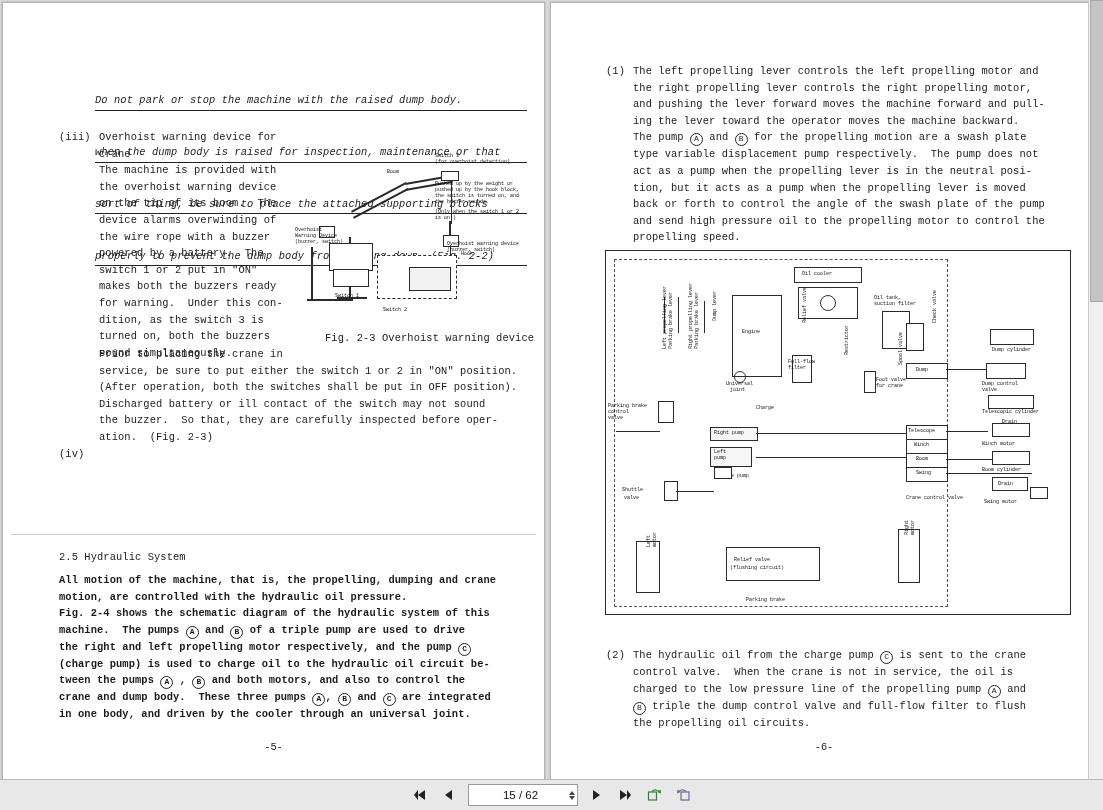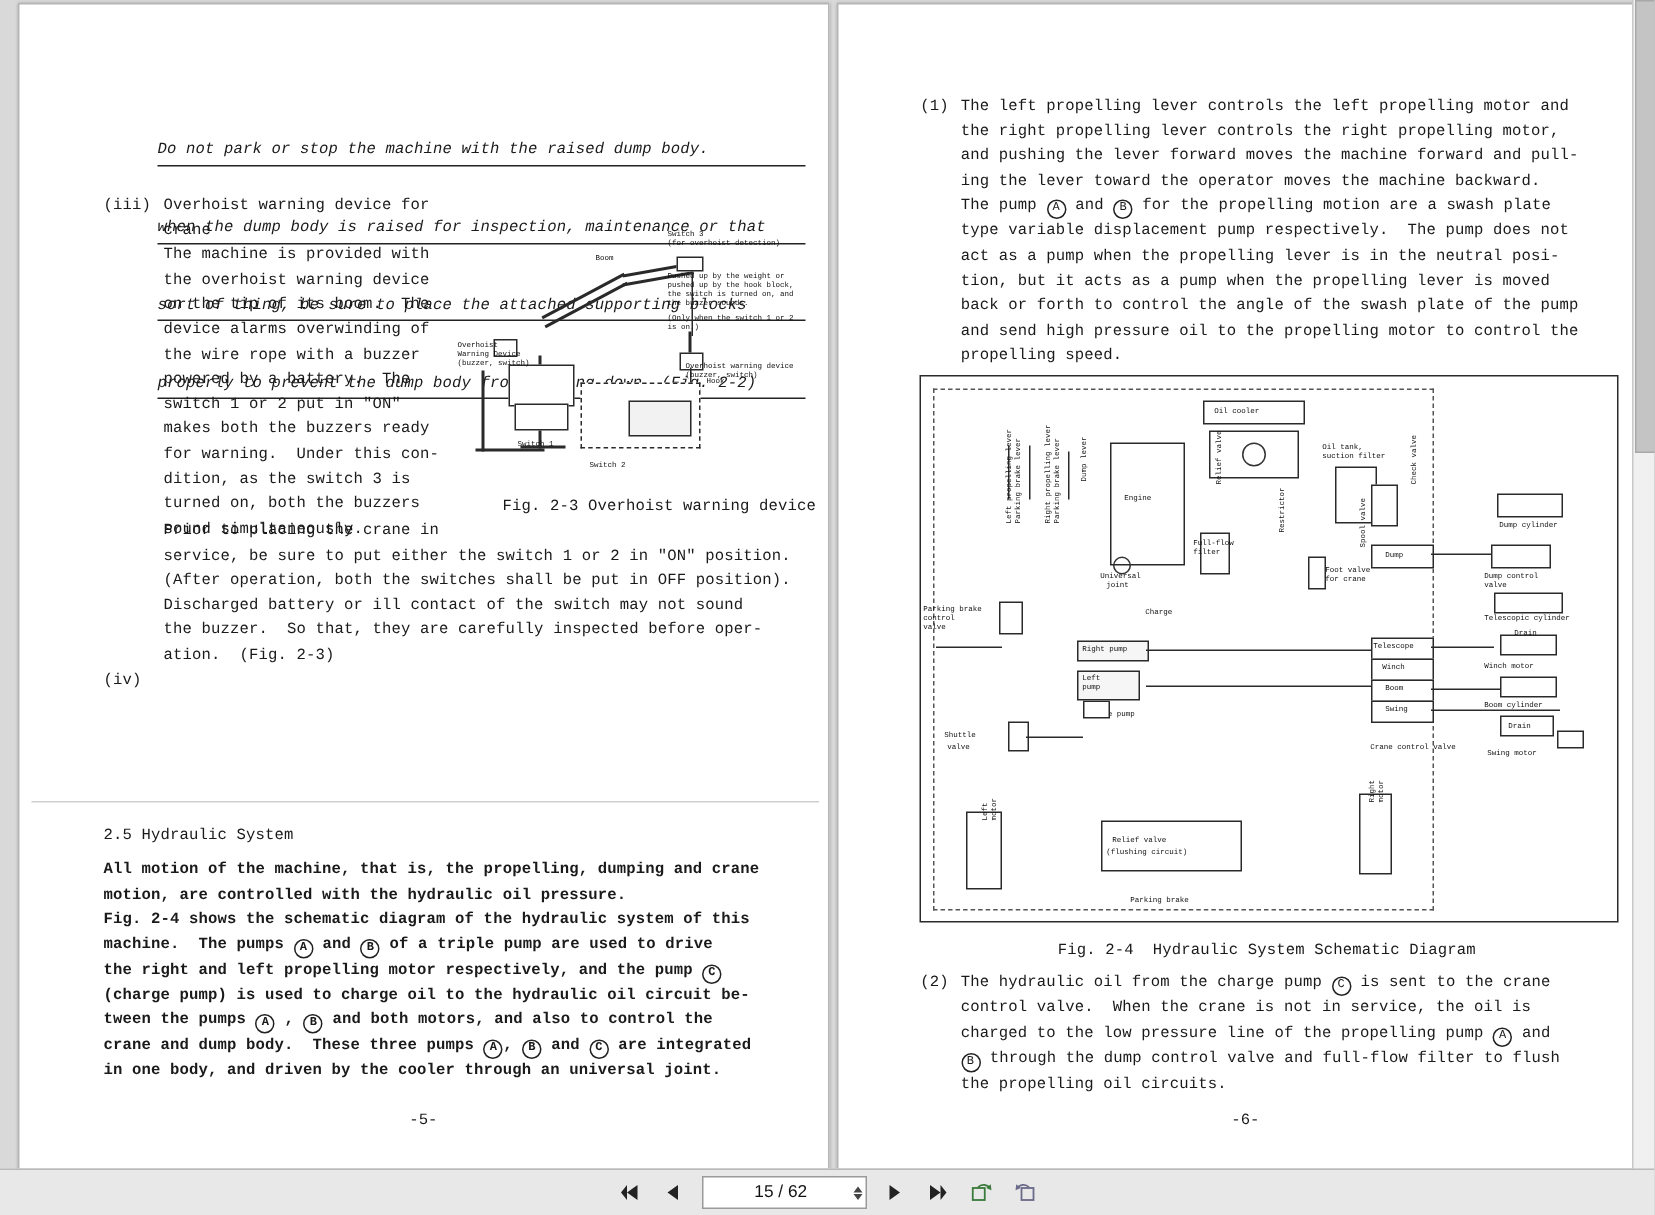--- a/index.html
+++ b/index.html
@@ -5,21 +5,21 @@
   html,body{margin:0;padding:0;}
   body{
     width:1103px;height:810px;overflow:hidden;
     background:#d9d9d9;
     font-family:"Liberation Mono", monospace;
     color:#1a1a1a;
   }
   .viewer{position:relative;width:1103px;height:810px;background:#d9d9d9;}
   .pages{position:absolute;left:0;top:0;width:1103px;height:780px;display:flex;gap:5px;padding:2px 0 0 0;box-sizing:border-box;}
   .page{position:relative;background:#ffffff;border:1px solid #b5b5b5;box-shadow:0 0 2px rgba(0,0,0,.25);overflow:hidden;}
-  .page-left{width:541px;height:776px;margin-left:12px;}
+  .page-left{width:541px;height:776px;margin-left:2px;}
   .page-right{width:546px;height:776px;}
 
   .txt{font-family:"Liberation Mono", monospace;font-size:10.4px;line-height:16.6px;letter-spacing:.1px;white-space:pre-wrap;}
   .ital{font-style:italic;}
 
   
   .lp-note{position:absolute;left:92px;top:56px;width:432px;}
   .lp-note div{border-bottom:1px solid #222;padding-bottom:1px;}
   .lp-iii-label{position:absolute;left:56px;top:126px;}
   .lp-iii-body{position:absolute;left:96px;top:126px;width:210px;}
@@ -281,27 +281,26 @@
         <div class="ln" style="left:10px;top:180px;width:44px;height:1px;"></div>
         <div class="ln" style="left:70px;top:240px;width:38px;height:1px;"></div>
         <div class="ln" style="left:150px;top:182px;width:150px;height:1px;"></div>
         <div class="ln" style="left:150px;top:206px;width:150px;height:1px;"></div>
         <div class="ln" style="left:340px;top:118px;width:40px;height:1px;"></div>
         <div class="ln" style="left:340px;top:180px;width:42px;height:1px;"></div>
         <div class="ln" style="left:340px;top:208px;width:46px;height:1px;"></div>
         <div class="ln" style="left:340px;top:222px;width:86px;height:1px;"></div>
       </div>
 
-      <div class="txt" style="position:absolute;left:54px;top:623px;width:464px;text-align:center;">Fig. 2-4  Hydraulic System Schematic Diagram</div>
 
       <div class="txt" style="position:absolute;left:55px;top:644px;">(2)</div>
       <div class="txt" style="position:absolute;left:82px;top:644px;width:452px;"><span>The hydraulic oil from the charge pump </span><span class="circ">C</span><span> is sent to the crane
 control valve.  When the crane is not in service, the oil is
 charged to the low pressure line of the propelling pump </span><span class="circ">A</span><span> and
-</span><span class="circ">B</span><span> through the dump control valve and full-flow filter to flush
+</span><span class="circ">B</span><span> triple the dump control valve and full-flow filter to flush
 the propelling oil circuits.</span></div>
 
       <div class="pgnum" style="left:0;top:738px;">-6-</div>
     </div>
   </div>
 
   <div class="scrollbar">
     <div class="scrollthumb"></div>
   </div>
 

